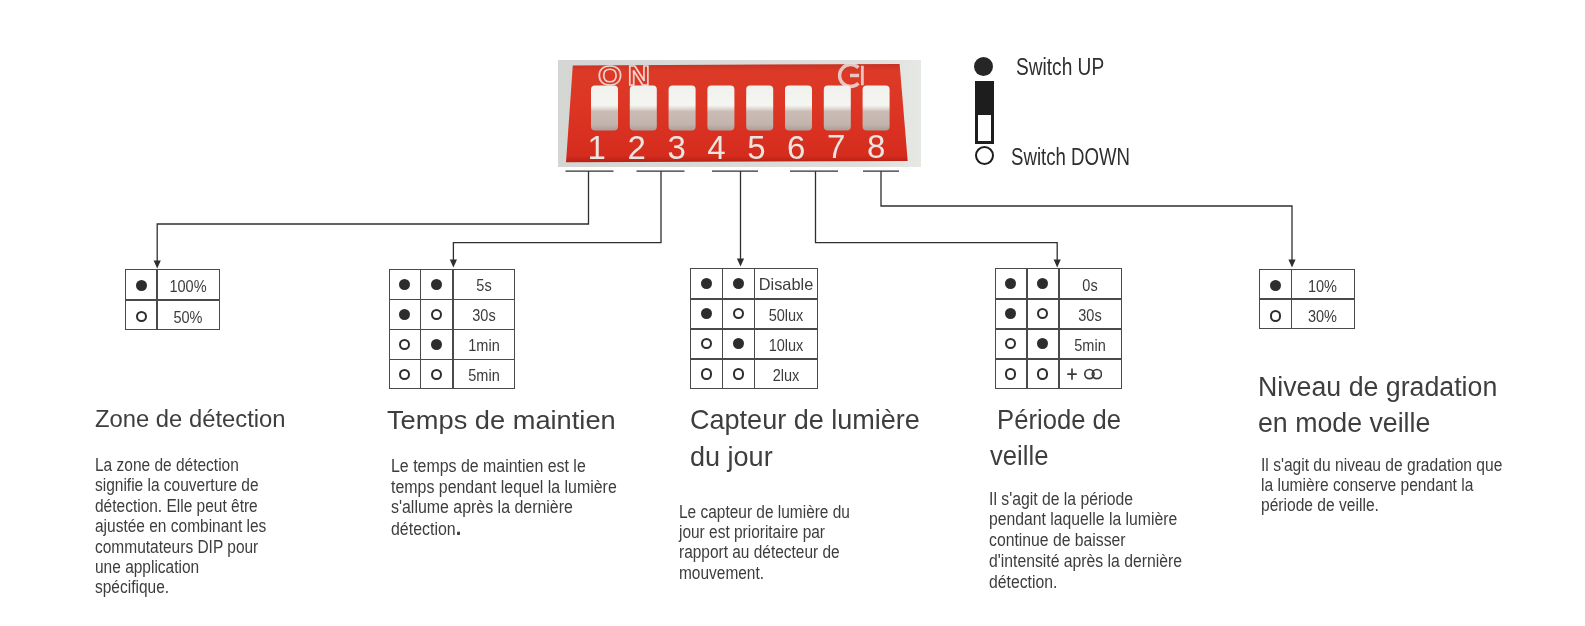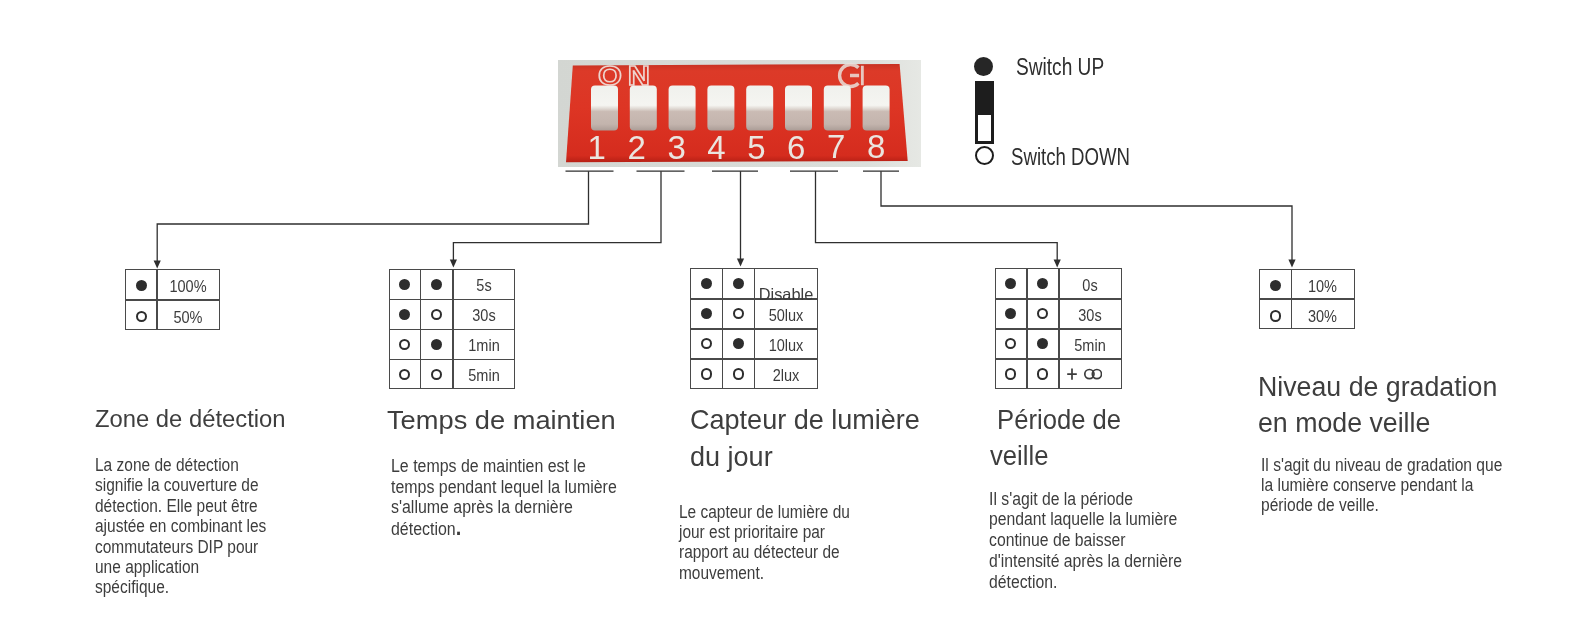--- a/index.html
+++ b/index.html
@@ -131,21 +131,21 @@
 
 <div class="tbox" style="left:690.4px;top:268.4px;width:127.3px;height:120.4px;">
   <div class="vl" style="left:30.3px;"></div>
   <div class="vl" style="left:62.3px;"></div>
   <div class="hl" style="top:28.8px;"></div>
   <div class="hl" style="top:58.9px;"></div>
   <div class="hl" style="top:89px;"></div>
 </div>
 <div class="dotF" style="left:700.7px;top:278px;"></div>
 <div class="dotF" style="left:732.6px;top:278px;"></div>
-<div class="tv" id="tvdis" style="left:755px;top:286px;width:62px;transform:scaleX(0.99);">Disable</div>
+<div class="tv" id="tvdis" style="left:755px;top:276px;width:62px;transform:scaleX(0.99);">Disable</div>
 <div class="dotF" style="left:700.7px;top:308.1px;"></div>
 <div class="dotO" style="left:732.50px;top:308.00px;"></div>
 <div class="tv" style="left:755px;top:306.7px;width:62px;">50lux</div>
 <div class="dotO" style="left:700.60px;top:338.10px;"></div>
 <div class="dotF" style="left:732.6px;top:338.2px;"></div>
 <div class="tv" style="left:755px;top:336.8px;width:62px;">10lux</div>
 <div class="dotO" style="left:700.60px;top:368.20px;"></div>
 <div class="dotO" style="left:732.50px;top:368.20px;"></div>
 <div class="tv" style="left:755px;top:366.9px;width:62px;">2lux</div>
 

